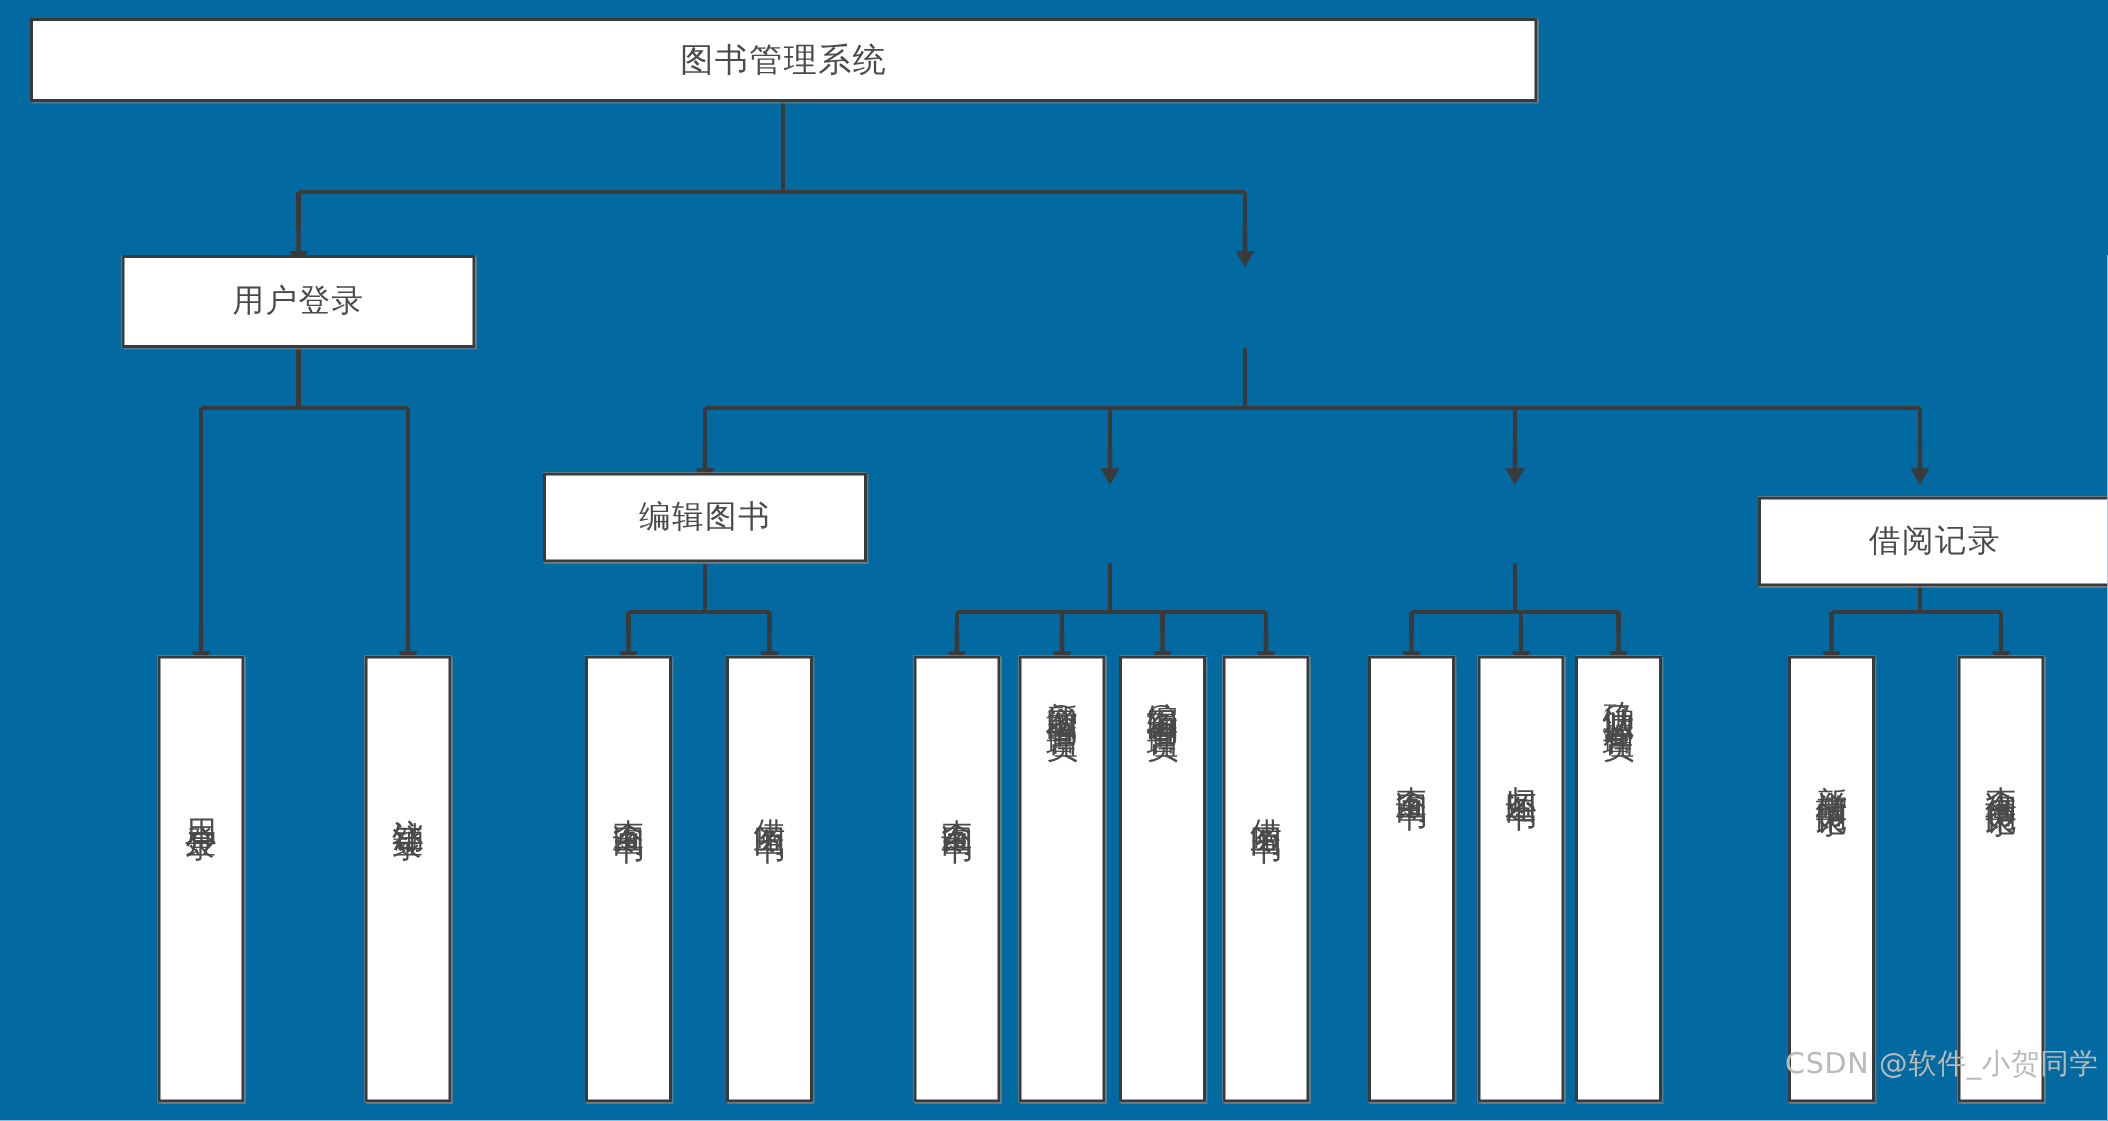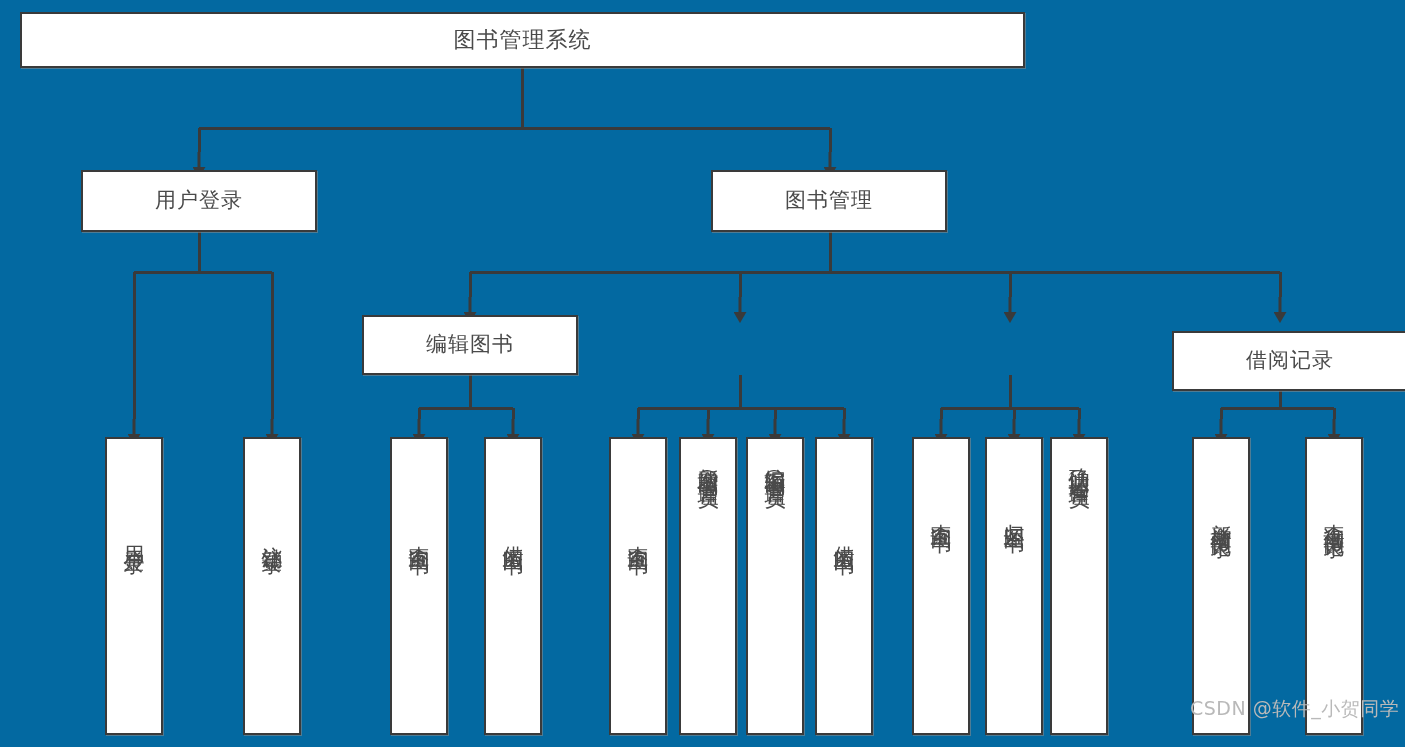--- a/index.html
+++ b/index.html
@@ -151,21 +151,20 @@
       <path d="M 1014 419 L 1014 435"></path>
       <path d="M 1079 419 L 1079 435"></path>
       <path d="M 1221 419 L 1221 435"></path>
       <path d="M 1334 419 L 1334 435"></path>
     </g>
   </svg>
 
   <div class="node root-node" style="left: 20px; top: 12px; width: 1005px; height: 56px;">图书管理系统</div>
 
   <div class="node h-node" style="left: 81px; top: 170px; width: 236px; height: 62px;">用户登录</div>
-  <div class="node h-node" style="left: 711px; top: 170px; width: 236px; height: 62px;">图书管理</div>
 
   <div class="node h-node" style="left: 362px; top: 315px; width: 216px; height: 60px;">编辑图书</div>
   <div class="node h-node" style="left: 1172px; top: 331px; width: 236px; height: 60px;">借阅记录</div>
 
   <div class="node v-node mid" style="left: 105px; top: 437px; width: 58px; height: 298px;">
     <span class="vtext">用户登录</span>
   </div>
   <div class="node v-node mid" style="left: 243px; top: 437px; width: 58px; height: 298px;">
     <span class="vtext">注销登录</span>
   </div>

